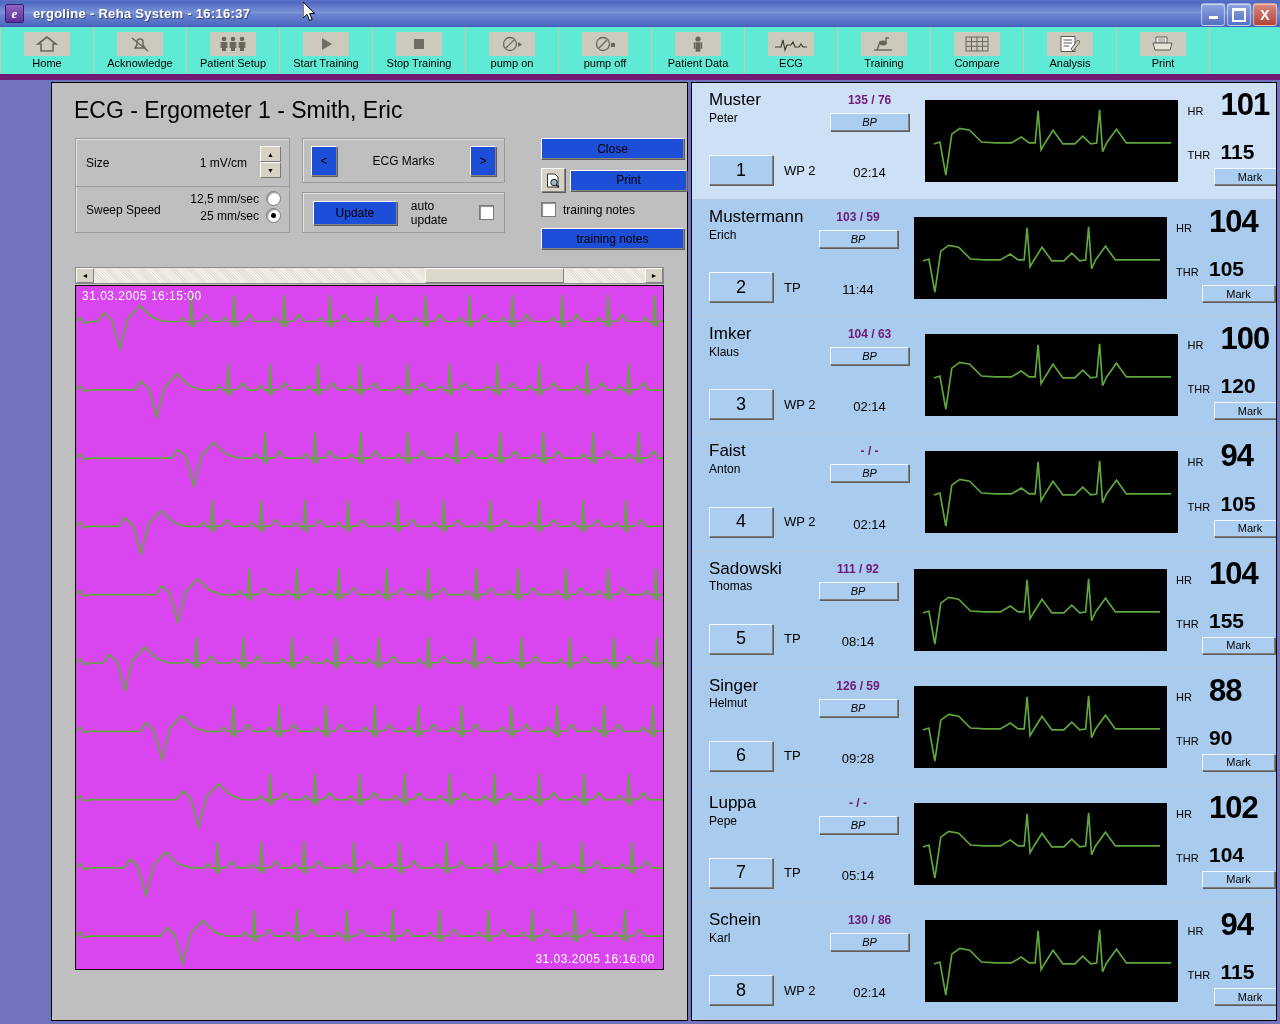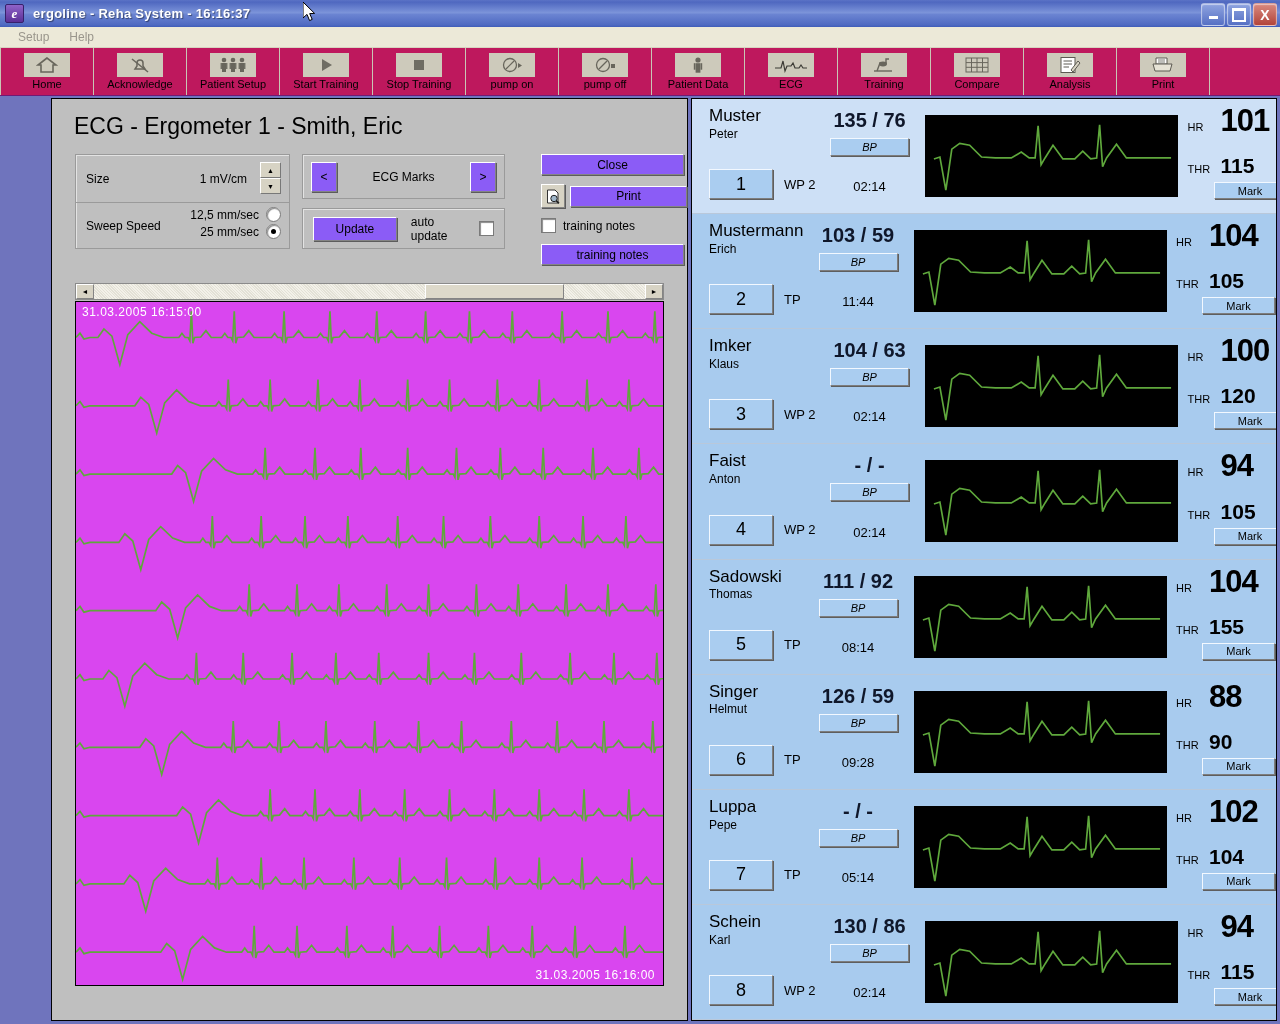--- a/index.html
+++ b/index.html
@@ -48,23 +48,23 @@
   .wb-close{color:#fff;font-size:14px;font-weight:bold;line-height:1;font-family:"Liberation Sans",sans-serif;}
   
   #menubar{
     flex:0 0 20px;height:20px;background:#ece9d8;
     display:flex;align-items:center;padding-left:8px;
     border-bottom:1px solid #d7d3c0;
   }
   .menu-item{font-size:12px;color:#9a968c;padding:2px 10px;}
   
   #toolbar{
-    flex:0 0 47px;height:47px;background:#be185d;
+    flex:0 0 47px;height:47px;background:#5eead4;
     display:flex;align-items:stretch;
-    border-bottom:1px solid #701a75;
+    border-bottom:6px solid #701a75;
   }
   .tb-btn{
     width:92px;flex:0 0 92px;
     display:flex;flex-direction:column;align-items:center;justify-content:center;
     border-right:1px solid #c9c6b4;gap:1px;
   }
   .tb-btn:first-child{border-left:1px solid #c9c6b4;}
   .tb-ico{
     width:46px;height:24px;background:#cdcabb;
     display:flex;align-items:center;justify-content:center;
@@ -111,21 +111,21 @@
     width:13px;height:13px;border-radius:50%;background:#fff;
     border:1px solid #7a7a7a;box-shadow:inset 1px 1px 1px #8a8a8a;
     display:flex;align-items:center;justify-content:center;flex:0 0 13px;
   }
   .radio .dot{width:5px;height:5px;border-radius:50%;background:#000;}
   
   #grp-mid{display:flex;flex-direction:column;gap:9px;}
   #grp-marks{width:203px;height:45px;display:flex;align-items:center;justify-content:space-between;padding:0 8px;box-sizing:border-box;}
   #grp-update{width:203px;height:41px;display:flex;align-items:center;padding:0 10px;box-sizing:border-box;gap:14px;}
   .btn{
-    background:#8b5cf6;border:1px solid #848484;
+    background:#1d4ed8;border:1px solid #848484;
     border-top-color:#fff;border-left-color:#fff;
     box-shadow:1px 1px 0 #5c5c5c;
     font-size:12px;color:#000;text-align:center;
     display:flex;align-items:center;justify-content:center;
     box-sizing:border-box;
   }
   .arrow-btn{width:26px;height:30px;font-size:12px;}
   #marks-label{font-size:12px;flex:1;text-align:center;}
   #btn-update{width:87px;height:24px;}
   #auto-update-wrap{display:flex;align-items:center;gap:8px;font-size:12px;}
@@ -200,21 +200,21 @@
     box-shadow:1px 1px 0 #5e5e5e;
     display:flex;align-items:center;justify-content:center;
     font-size:18px;color:#000;flex:0 0 64px;box-sizing:border-box;
   }
   .prog-lbl{font-size:13px;color:#000;white-space:nowrap;}
   
   .c-bp{
     flex:0 0 108px;display:flex;flex-direction:column;align-items:center;
     padding-top:10px;box-sizing:border-box;
   }
-  .bp-val{font-size:20px;font-weight:bold;color:#0f172a;white-space:nowrap;}
+  .bp-val{font-size:12px;font-weight:bold;color:#701a75;white-space:nowrap;}
   .bp-btn{
     width:79px;height:18px;margin-top:6px;background:#aacdf0;
     border:1px solid #7d7d7d;border-top-color:#f2f8ff;border-left-color:#f2f8ff;
     box-shadow:1px 1px 0 #5e5e5e;
     display:flex;align-items:center;justify-content:center;
     font-size:11px;color:#000;box-sizing:border-box;font-style:italic;
   }
   .bp-time{font-size:13px;color:#000;margin-top:auto;margin-bottom:19px;}
   
   .c-ecg{
@@ -268,24 +268,20 @@
         </div>
       <div class="win-btn">
           <div class="wb-max"></div>
         </div>
       <div class="win-btn close">
           <span class="wb-close">X</span>
         </div>
     </div>
   </div>
 
-  <div id="menubar">
-    <div class="menu-item">Setup</div>
-    <div class="menu-item">Help</div>
-  </div>
 
   <div id="toolbar">
 
     <div class="tb-btn">
       <div class="tb-ico">
         <svg width="22" height="18" viewBox="0 0 22 18">
             <path d="M11 2 L2 9 H5 V16 H17 V9 H20 Z" fill="none" stroke="#68665c" stroke-width="1.6"></path>
           </svg>
       </div>
       <div class="tb-lbl">Home</div>

